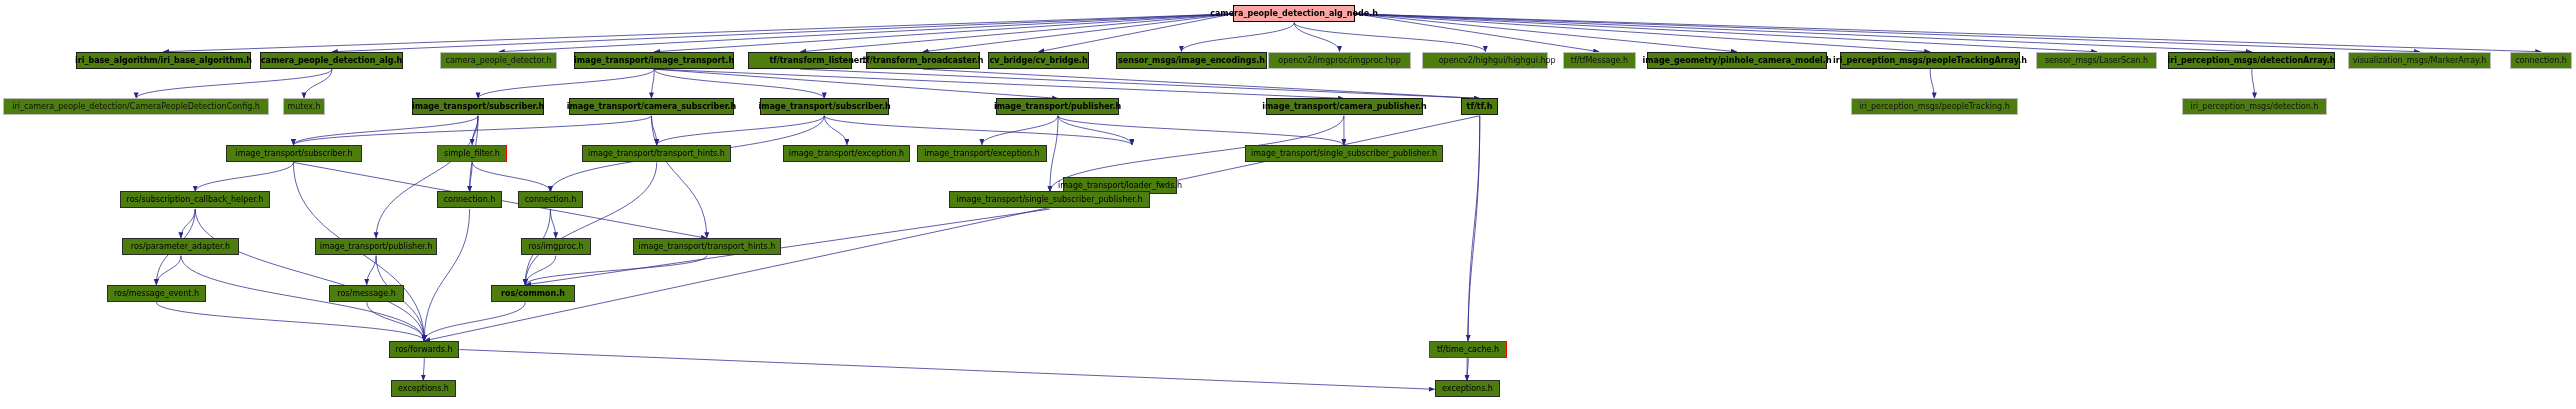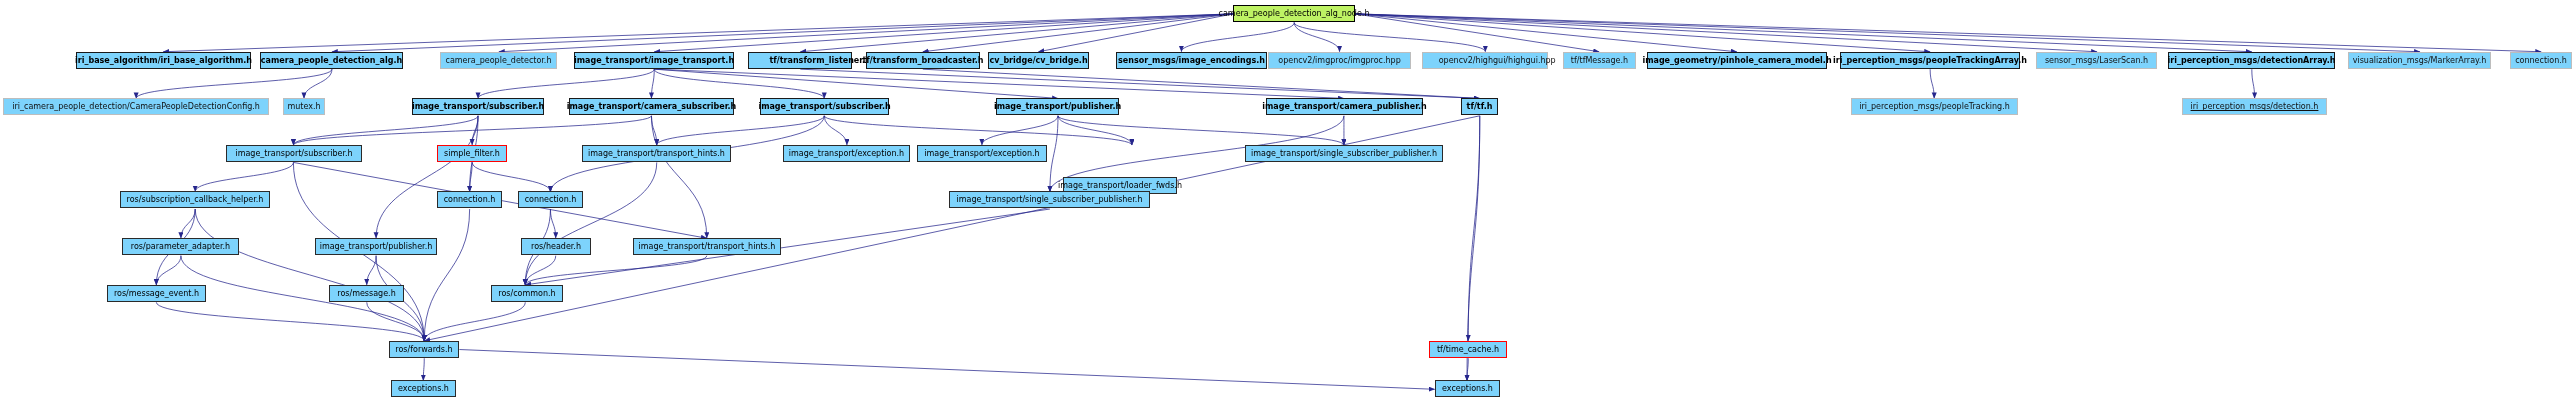--- a/index.html
+++ b/index.html
@@ -1,23 +1,23 @@
 <!DOCTYPE html>
 <html style="font-size:10px"><head>
 <meta charset="utf-8">
 <title>Include dependency graph</title>
 <style>
   html,body{margin:0;padding:0;background:#ffffff;}
   #canvas{position:relative;width:2576px;height:410px;background:#ffffff;overflow:hidden;
           font-family:"DejaVu Sans","Liberation Sans",sans-serif;}
   #edges{position:absolute;left:0;top:0;width:2576px;height:410px;}
-  .node{position:absolute;box-sizing:border-box;background:#7dd3fc;border:0.6px solid #202020;
+  .node{position:absolute;box-sizing:border-box;background:#4d7c0f;border:0.6px solid #202020;
         font-size:8px;color:#000;text-align:center;white-space:nowrap;
         display:flex;align-items:center;justify-content:center;padding:0 3.7px;}
-  .node.root{background:#bef264;border:1.2px solid #000;font-weight:normal;text-align:right;}
+  .node.root{background:#fca5a5;border:1.2px solid #000;font-weight:bold;text-align:right;}
   .node.linked{font-weight:bold;border-color:#1a1a1a;}
   .node.plain{border-color:#2a2a2a;}
   .node.gray{border-color:#bdbdbd;color:#111;}
   .node.red{border:1.2px solid #ff0000;}
 </style>
 </head>
 <body>
 
 <div id="canvas">
   <svg id="edges" xmlns="http://www.w3.org/2000/svg" viewBox="0 0 4144 659" width="2576" height="410">
@@ -123,38 +123,38 @@
       <div class="node gray" style="left: 2510px; top: 52px; width: 62px; height: 17.4px;">connection.h</div>
       <div class="node gray" style="left: 3.1px; top: 98px; width: 266px; height: 17.4px;">iri_camera_people_detection/CameraPeopleDetectionConfig.h</div>
       <div class="node gray" style="left: 283px; top: 98px; width: 42px; height: 17.4px;">mutex.h</div>
       <div class="node linked" style="left: 412px; top: 98px; width: 132px; height: 17.4px;">image_transport/subscriber.h</div>
       <div class="node linked" style="left: 569px; top: 98px; width: 165px; height: 17.4px;">image_transport/camera_subscriber.h</div>
       <div class="node linked" style="left: 760px; top: 98px; width: 129px; height: 17.4px;">image_transport/subscriber.h</div>
       <div class="node linked" style="left: 996px; top: 98px; width: 123px; height: 17.4px;">image_transport/publisher.h</div>
       <div class="node linked" style="left: 1266px; top: 98px; width: 157px; height: 17.4px;">image_transport/camera_publisher.h</div>
       <div class="node linked" style="left: 1461px; top: 98px; width: 37px; height: 17.4px;">tf/tf.h</div>
       <div class="node gray" style="left: 1851px; top: 98px; width: 167px; height: 17.4px;">iri_perception_msgs/peopleTracking.h</div>
-      <div class="node gray" style="left: 2182px; top: 98px; width: 145px; height: 17.4px; text-decoration: underline;">iri_perception_msgs/detection.h</div>
+      <div class="node gray" style="left: 2182px; top: 98px; width: 145px; height: 17.4px;">iri_perception_msgs/detection.h</div>
       <div class="node plain" style="left: 226px; top: 145px; width: 136px; height: 17.4px;">image_transport/subscriber.h</div>
       <div class="node red" style="left: 437px; top: 145px; width: 70px; height: 17.4px;">simple_filter.h</div>
       <div class="node plain" style="left: 582px; top: 145px; width: 149px; height: 17.4px;">image_transport/transport_hints.h</div>
       <div class="node plain" style="left: 783px; top: 145px; width: 127px; height: 17.4px;">image_transport/exception.h</div>
       <div class="node plain" style="left: 917px; top: 145px; width: 130px; height: 17.4px;">image_transport/exception.h</div>
       <div class="node plain" style="left: 1063px; top: 145px; width: 114px; height: 17.4px; margin-top: 32px;">image_transport/loader_fwds.h</div>
       <div class="node plain" style="left: 1245px; top: 145px; width: 198px; height: 17.4px;">image_transport/single_subscriber_publisher.h</div>
       <div class="node plain" style="left: 120px; top: 191px; width: 150px; height: 17.4px;">ros/subscription_callback_helper.h</div>
       <div class="node plain" style="left: 437px; top: 191px; width: 65px; height: 17.4px;">connection.h</div>
       <div class="node plain" style="left: 518px; top: 191px; width: 65px; height: 17.4px;">connection.h</div>
       <div class="node plain" style="left: 949px; top: 191px; width: 201px; height: 17.4px;">image_transport/single_subscriber_publisher.h</div>
       <div class="node plain" style="left: 122px; top: 238px; width: 117px; height: 17.4px;">ros/parameter_adapter.h</div>
       <div class="node plain" style="left: 315px; top: 238px; width: 122px; height: 17.4px;">image_transport/publisher.h</div>
-      <div class="node plain" style="left: 521px; top: 238px; width: 70px; height: 17.4px;">ros/header.h</div>
+      <div class="node plain" style="left: 521px; top: 238px; width: 70px; height: 17.4px;">ros/imgproc.h</div>
       <div class="node plain" style="left: 633px; top: 238px; width: 148px; height: 17.4px;">image_transport/transport_hints.h</div>
       <div class="node plain" style="left: 107px; top: 285px; width: 99px; height: 17.4px;">ros/message_event.h</div>
       <div class="node plain" style="left: 329px; top: 285px; width: 75px; height: 17.4px;">ros/message.h</div>
-      <div class="node plain" style="left: 491px; top: 285px; width: 72px; height: 17.4px;">ros/common.h</div>
+      <div class="node plain" style="left: 491px; top: 285px; width: 84px; height: 17.4px; font-weight: bold;">ros/common.h</div>
       <div class="node plain" style="left: 389px; top: 341px; width: 70px; height: 17.4px;">ros/forwards.h</div>
       <div class="node red" style="left: 1429px; top: 341px; width: 78px; height: 17.4px;">tf/time_cache.h</div>
       <div class="node plain" style="left: 391px; top: 380px; width: 65px; height: 17.4px;">exceptions.h</div>
       <div class="node plain" style="left: 1435px; top: 380px; width: 65px; height: 17.4px;">exceptions.h</div>
     </div>
 </div>
 
 
 </body></html>

